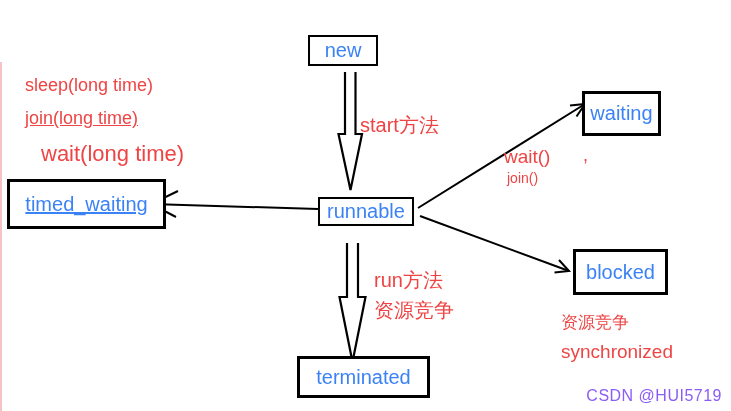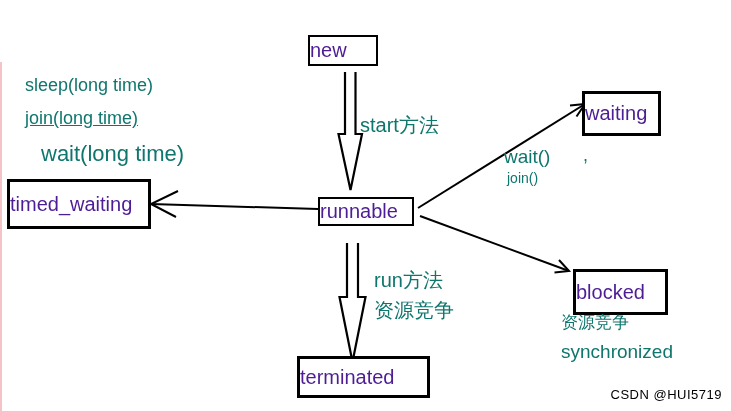--- a/index.html
+++ b/index.html
@@ -1,39 +1,39 @@
 <!DOCTYPE html>
 <html><head>
 <meta charset="utf-8">
 <style>
   html,body{margin:0;padding:0;}
   body{font-family:"Liberation Sans","DejaVu Sans",sans-serif;background:#fff;}
   .stage{position:relative;width:731px;height:411px;background:#ffffff;overflow:hidden;}
   .edge-svg{position:absolute;left:0;top:0;width:731px;height:411px;pointer-events:none;}
-  .node{position:absolute;background:#fff;border:3px solid #000;display:flex;align-items:center;
-        font-size:20px;color:#4c1d95;box-sizing:border-box;white-space:nowrap;}
+  .node{position:absolute;background:#fff;border:3px solid #000;display:flex;align-items:center;justify-content:center;
+        font-size:20px;color:#3b82f6;box-sizing:border-box;white-space:nowrap;}
   .node-new{left:308px;top:35px;width:70px;height:31px;border-width:2px;}
   .node-runnable{left:318px;top:197px;width:96px;height:29px;border-width:2.5px;}
   .node-waiting{left:582px;top:91px;width:79px;height:45px;}
-  .node-timed{left:7px;top:179px;width:144px;height:50px;}
-  .node-blocked{left:573px;top:249px;width:95px;height:46px;margin-top:20px;}
+  .node-timed{left:7px;top:179px;width:159px;height:50px;text-decoration:underline;}
+  .node-blocked{left:573px;top:249px;width:95px;height:46px;}
   .node-terminated{left:297px;top:356px;width:133px;height:42px;}
-  .lbl{position:absolute;color:#0f766e;white-space:nowrap;}
+  .lbl{position:absolute;color:#ef4444;white-space:nowrap;}
   .lbl-sleep{left:25px;top:75px;font-size:18px;}
   .lbl-joinlong{left:25px;top:108px;font-size:18px;text-decoration:underline;}
   .lbl-waitlong{left:41px;top:141px;font-size:22px;}
   .lbl-start{left:360px;top:112px;font-size:20px;}
   .lbl-wait{left:504px;top:146px;font-size:19px;}
   .lbl-join{left:507px;top:170px;font-size:14px;}
   .lbl-tick{left:583px;top:145px;font-size:18px;}
   .lbl-run{left:374px;top:267px;font-size:20px;}
   .lbl-runend{left:374px;top:297px;font-size:20px;}
   .lbl-resource{left:561px;top:311px;font-size:17px;}
   .lbl-sync{left:561px;top:341px;font-size:19px;}
-  .watermark{position:absolute;right:9px;top:387px;font-size:13px;color:#000000;letter-spacing:.5px;}
+  .watermark{position:absolute;right:9px;top:387px;font-size:16px;color:#8b5cf6;letter-spacing:.5px;}
   .left-strip{position:absolute;left:0;top:62px;width:2px;height:349px;background:#f3c3c5;}
 </style>
 </head>
 <body>
 
 <div class="stage">
 
   <div class="left-strip"></div>
 
   <svg class="edge-svg" viewBox="0 0 731 411">

